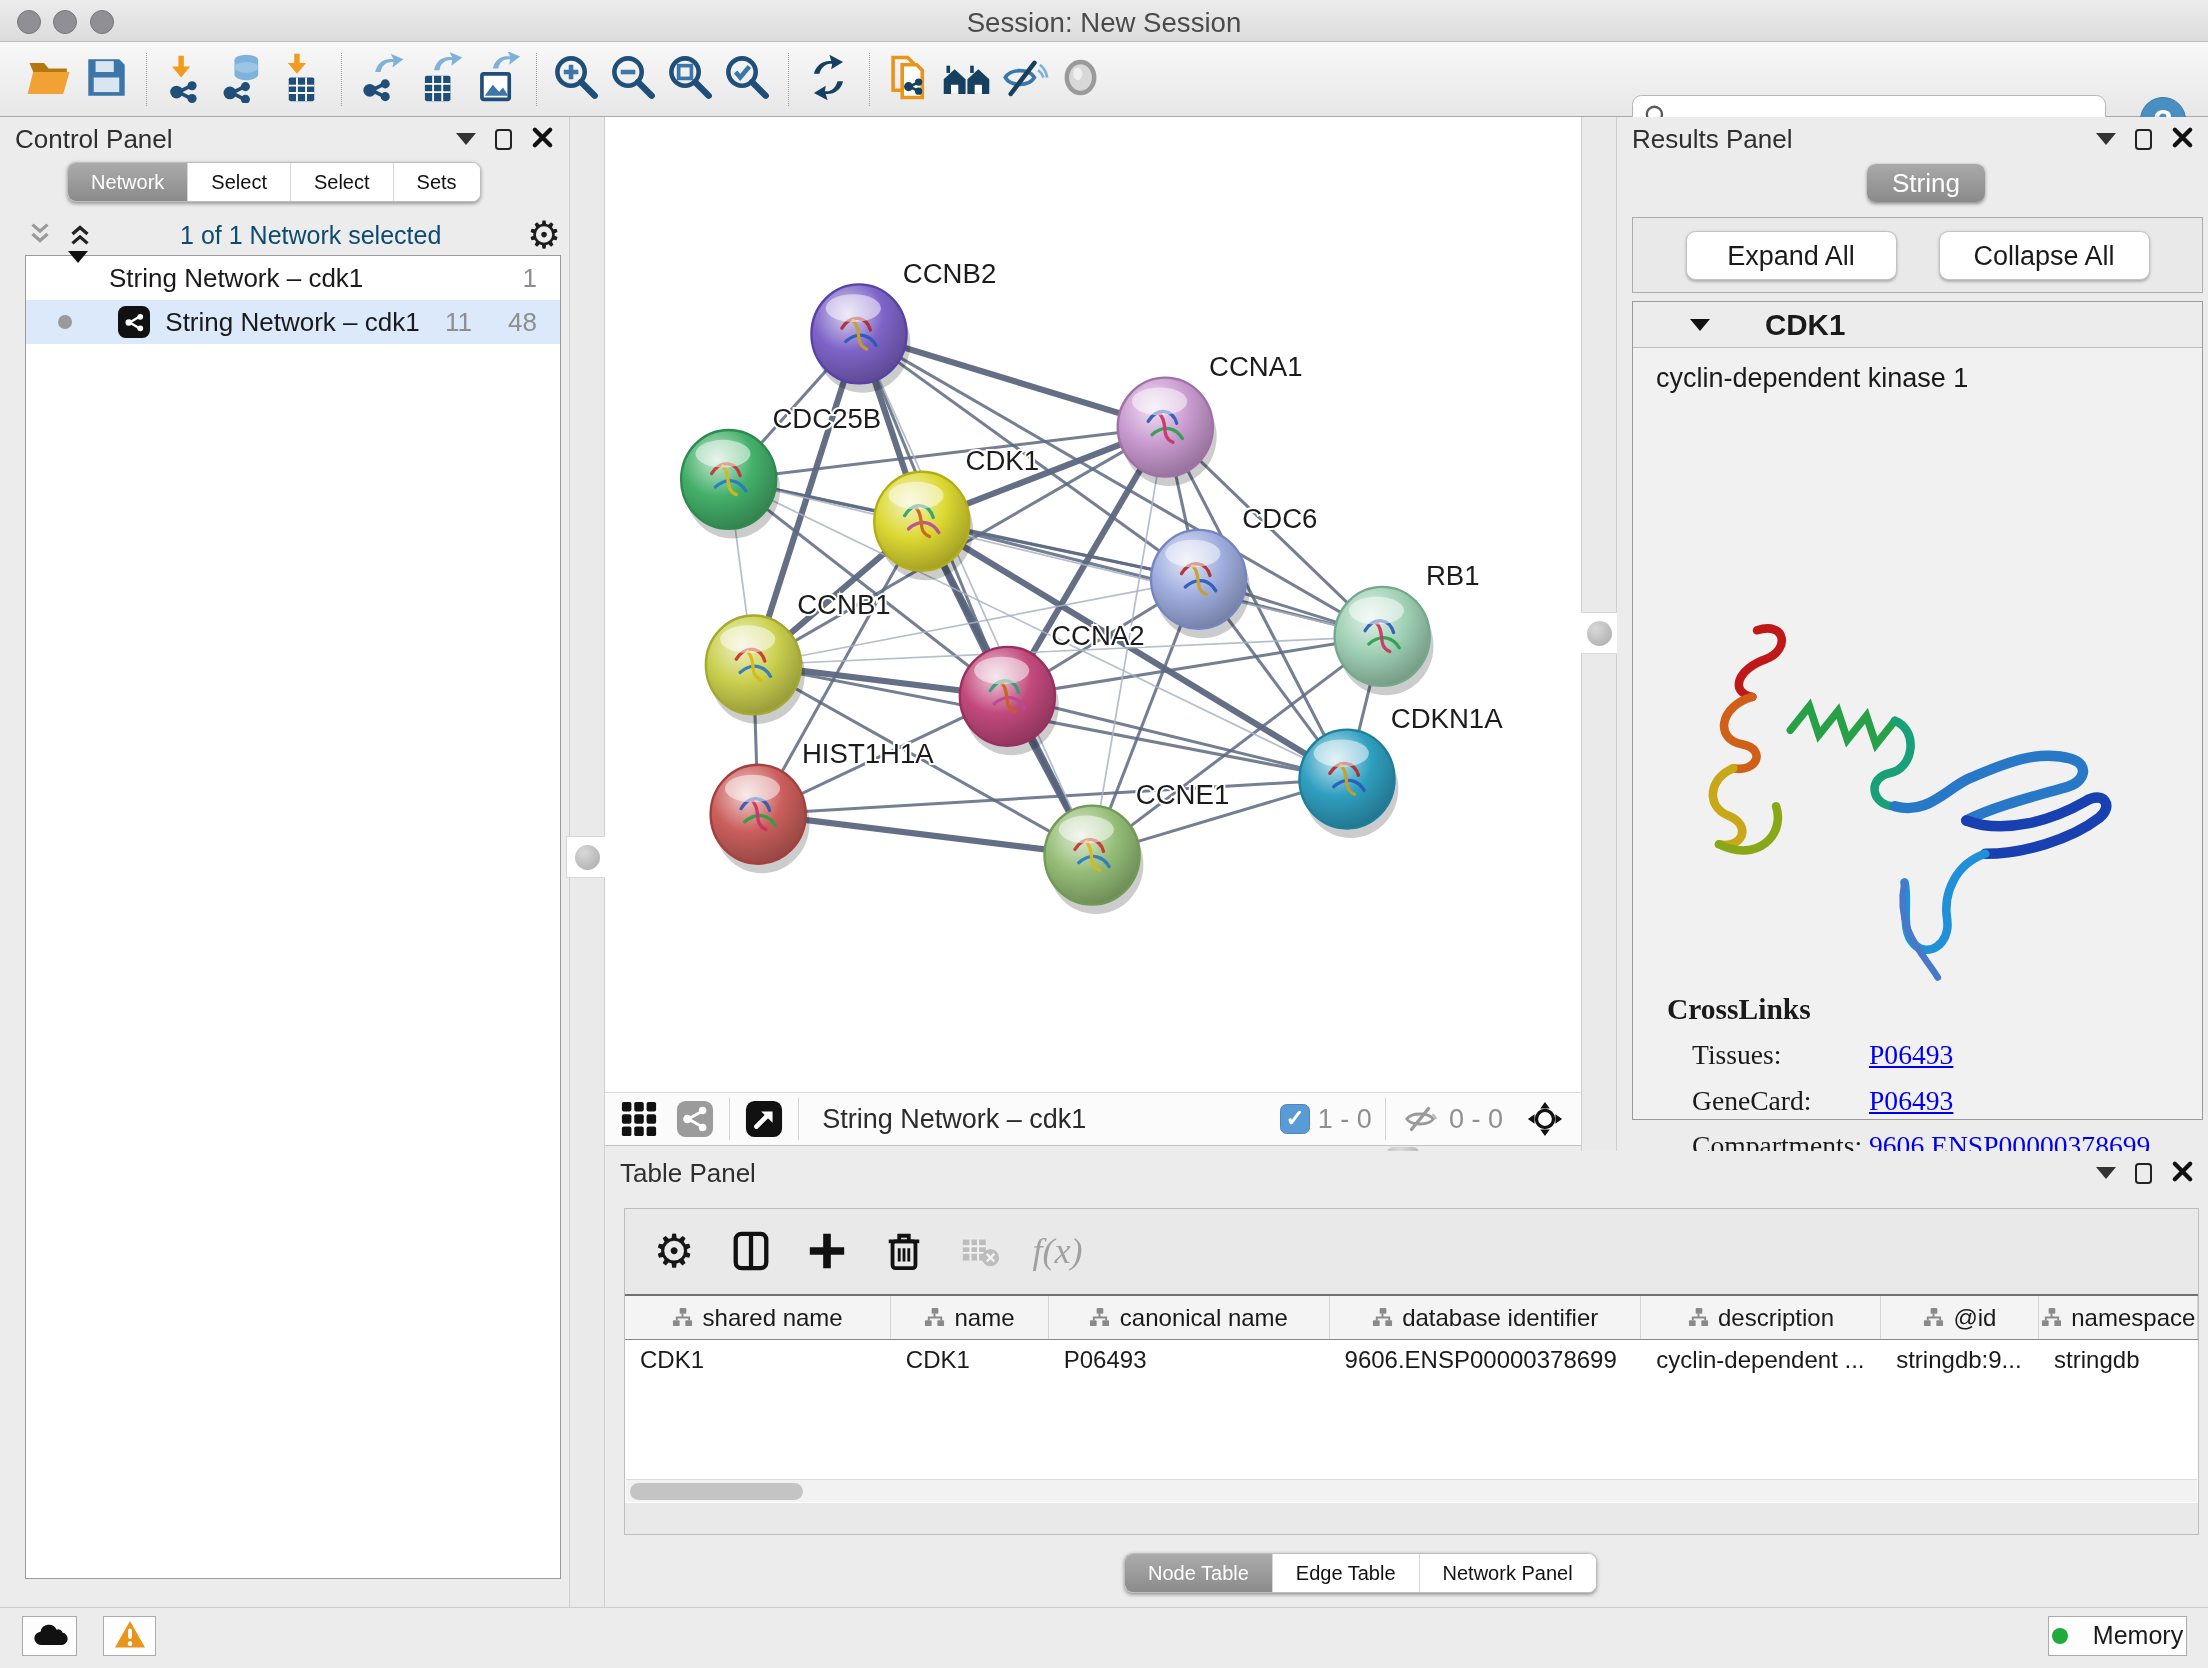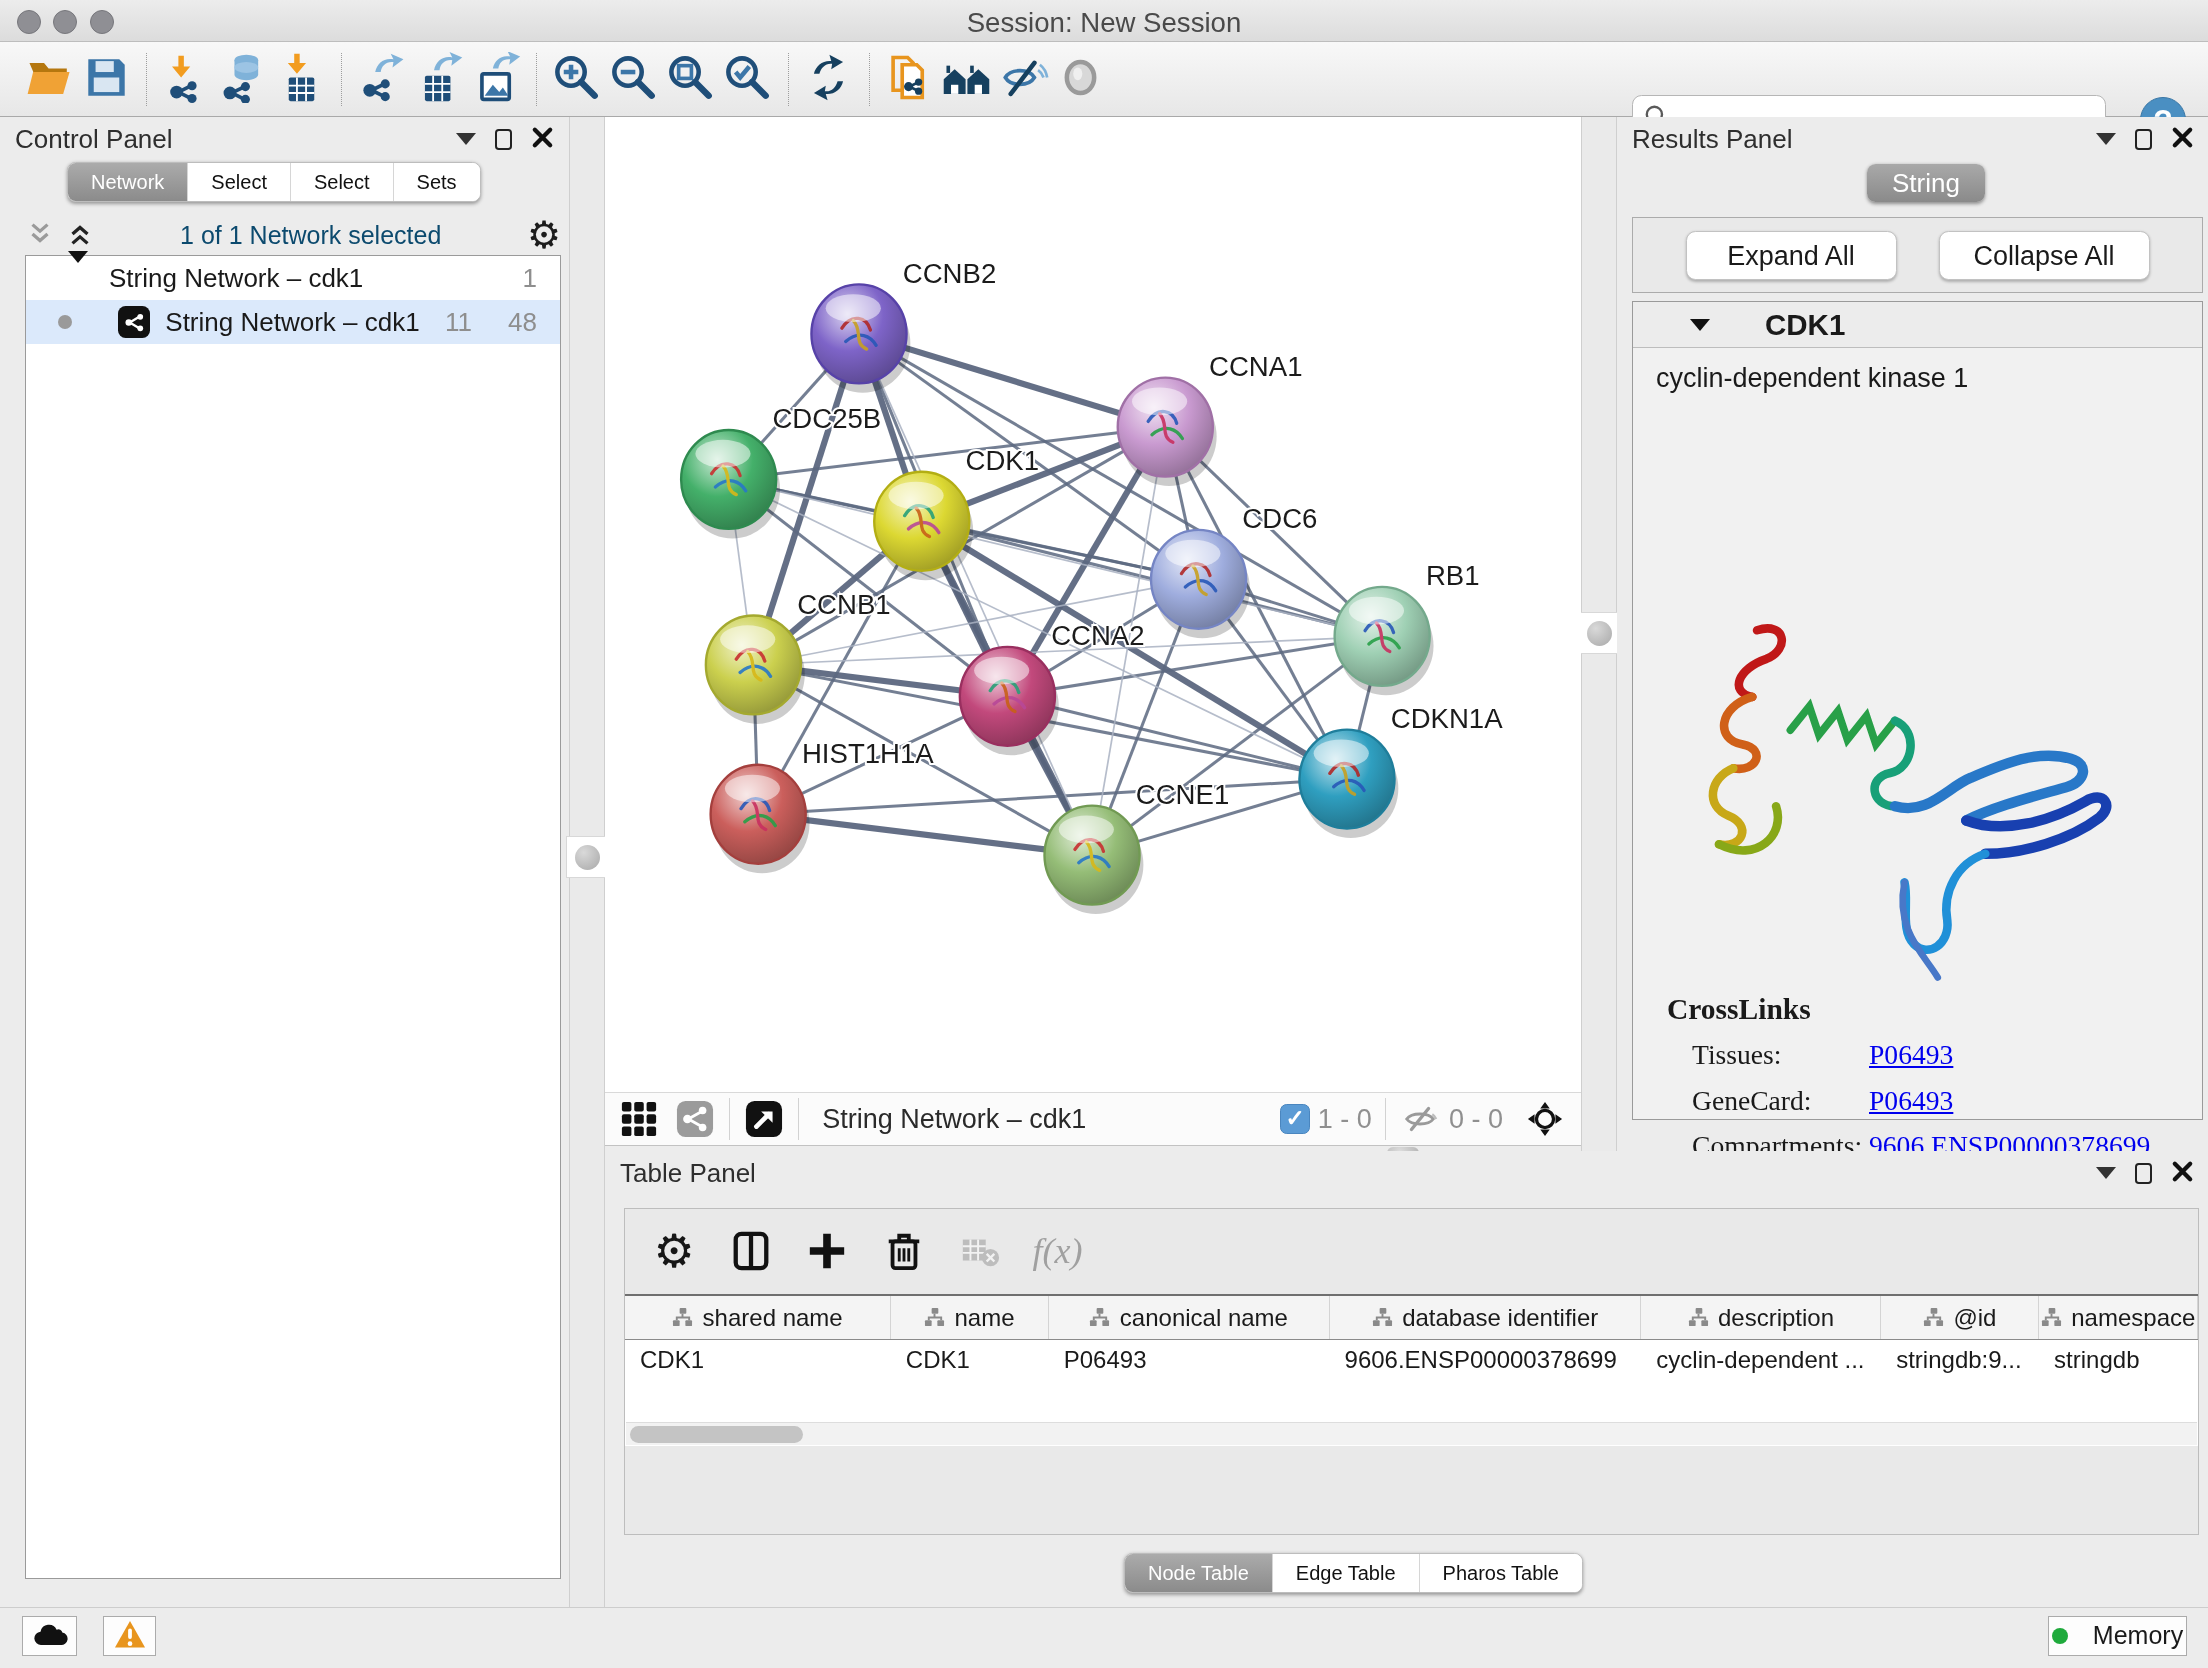--- a/index.html
+++ b/index.html
@@ -82,21 +82,21 @@
   .cl-label { width:177px; font-size:27.6px; margin-left:25px; }
   .cl-value { font-size:27.6px; color:#0000ee; text-decoration:underline; }
 
   
   #table-panel { left:605px; top:1151px; width:1604px; height:457px; background:#ececec; }
   #tp-box { position:absolute; left:19px; top:57px; width:1575px; height:327px; background:#e9e9e9; border:1px solid #bdbdbd; }
   #tp-toolbar { height:84px; display:flex; align-items:center; padding-left:25px; gap:28.5px; }
   .tp-icon { width:48px; height:48px; display:flex; align-items:center; justify-content:center; }
   .tp-icon svg { width:42px; height:42px; }
   #fx { font-family:"Liberation Serif", serif; font-style:italic; font-size:36px; color:#a0a0a0; }
-  #tp-table { position:absolute; left:0px; top:85px; width:1573px; height:152px; background:#fff; border-top:2.9px solid #6f6f6f; }
+  #tp-table { position:absolute; left:0px; top:85px; width:1573px; height:209px; background:#fff; border-top:2.9px solid #6f6f6f; }
   #tp-head { display:flex; height:44px; background:#f4f4f4; border-bottom:1.9px solid #8a8a8a; }
   .th { display:flex; align-items:center; justify-content:center; gap:9.5px; font-size:24px; border-right:1px solid #d4d4d4; overflow:hidden; white-space:nowrap; }
   .th svg { width:21px; height:21px; flex:0 0 auto; }
   #tp-row { display:flex; height:40px; }
   .td { font-size:24px; padding:5.7px 0 0 15px; overflow:hidden; white-space:nowrap; }
   .c0{width:266px}.c1{width:158px}.c2{width:281px}.c3{width:312px}.c4{width:240px}.c5{width:158px}.c6{width:159px}
   #tp-hscroll { position:absolute; left:1px; bottom:1px; width:1571px; height:23px; background:#f2f2f2; border-top:1px solid #ddd; }
   #tp-thumb { position:absolute; left:3.8px; top:2.9px; width:173px; height:17px; border-radius:8.6px; background:#c4c4c4; }
   #tp-tabs { position:absolute; left:519px; top:402px; }
 
@@ -821,21 +821,21 @@
           <div class="td c6">stringdb</div>
         </div>
       <div id="tp-hscroll">
           <div id="tp-thumb"></div>
         </div>
     </div>
   </div>
   <div id="tp-tabs" class="seg">
     <span class="tab sel">Node Table</span>
     <span class="tab">Edge Table</span>
-    <span class="tab">Pharos Table</span>
+    <span class="tab">Network Panel</span>
   </div>
 </div>
 
 <div id="statusbar" class="abs">
   <div class="sb-btn" style="left:22px; width:55px">
       <span><svg width="36" height="25" viewBox="0 0 38 26">
           <path d="M10 24a7 7 0 0 1-1-14 9 9 0 0 1 17-2 4 4 0 0 1 6 3 6 6 0 0 1-2 13z" fill="#111"></path>
         </svg></span>
     </div>
   <div class="sb-btn" style="left:103px; width:53px">

